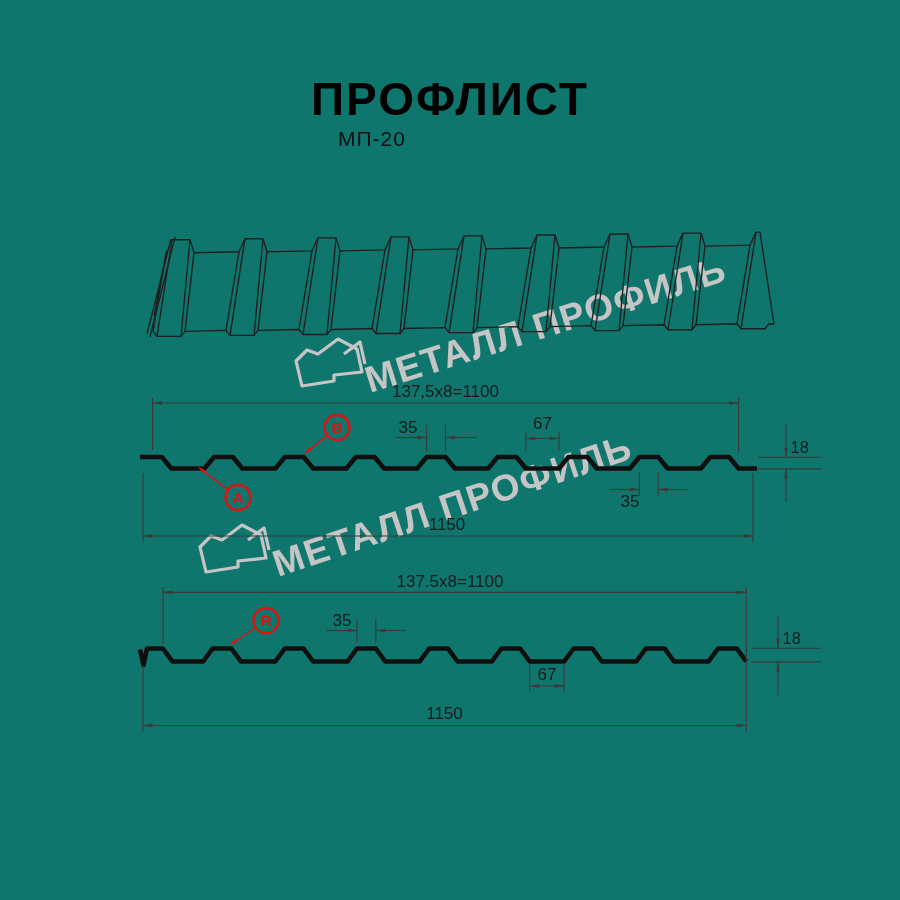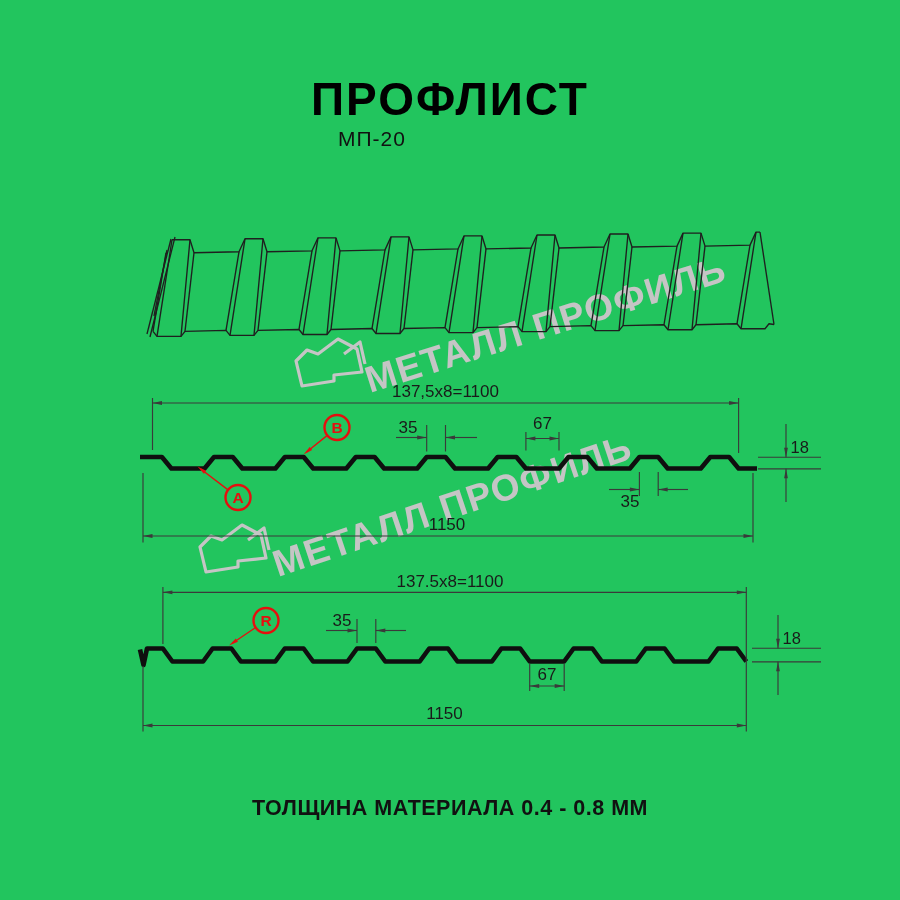--- a/index.html
+++ b/index.html
@@ -1,16 +1,16 @@
 <!DOCTYPE html>
 <html><head>
 <meta charset="utf-8">
 <style>
   html,body{margin:0;padding:0;background:#fff;}
-  .page{position:relative;width:900px;height:900px;background:#22c55e;overflow:hidden;
+  .page{position:relative;width:900px;height:900px;background:#0f766e;overflow:hidden;
         font-family:"Liberation Sans",sans-serif;}
   .title{position:absolute;top:72px;left:0;width:900px;text-align:center;
          font-size:46px;font-weight:700;letter-spacing:2px;color:#000;}
   .subtitle{position:absolute;top:127px;left:0;width:744px;text-align:center;
          font-size:21px;font-weight:500;letter-spacing:1px;color:#111;}
   .footer{position:absolute;top:796px;left:0;width:900px;text-align:center;
          font-size:21.5px;font-weight:700;letter-spacing:.5px;color:#111;}
   svg{position:absolute;left:0;top:0;}
   svg text{font-family:"Liberation Sans",sans-serif;}
 </style>
@@ -165,14 +165,13 @@
         <line x1="778" y1="695" x2="778" y2="661.8" stroke="#3a3a3a" stroke-width="1.15"></line>
         <polygon points="778,661.8 776.1,671.3 779.9,671.3" fill="#3a3a3a"></polygon>
         <text x="782.5" y="644" text-anchor="start" font-size="16.5" fill="#1a1a1a">18</text>
         <line x1="143" y1="666" x2="143" y2="731.5" stroke="#3a3a3a" stroke-width="1.15"></line>
         <line x1="143" y1="725.5" x2="746.3" y2="725.5" stroke="#3a3a3a" stroke-width="1.15"></line>
         <polygon points="143,725.5 152.5,727.4 152.5,723.6" fill="#3a3a3a"></polygon>
         <polygon points="746.3,725.5 736.8,723.6 736.8,727.4" fill="#3a3a3a"></polygon>
         <text x="444.5" y="719" text-anchor="middle" font-size="17" fill="#1a1a1a">1150</text>
       </g>
     </svg>
-  <div class="footer">ТОЛЩИНА МАТЕРИАЛА 0.4 - 0.8 ММ</div>
 </div>
 
 </body></html>

